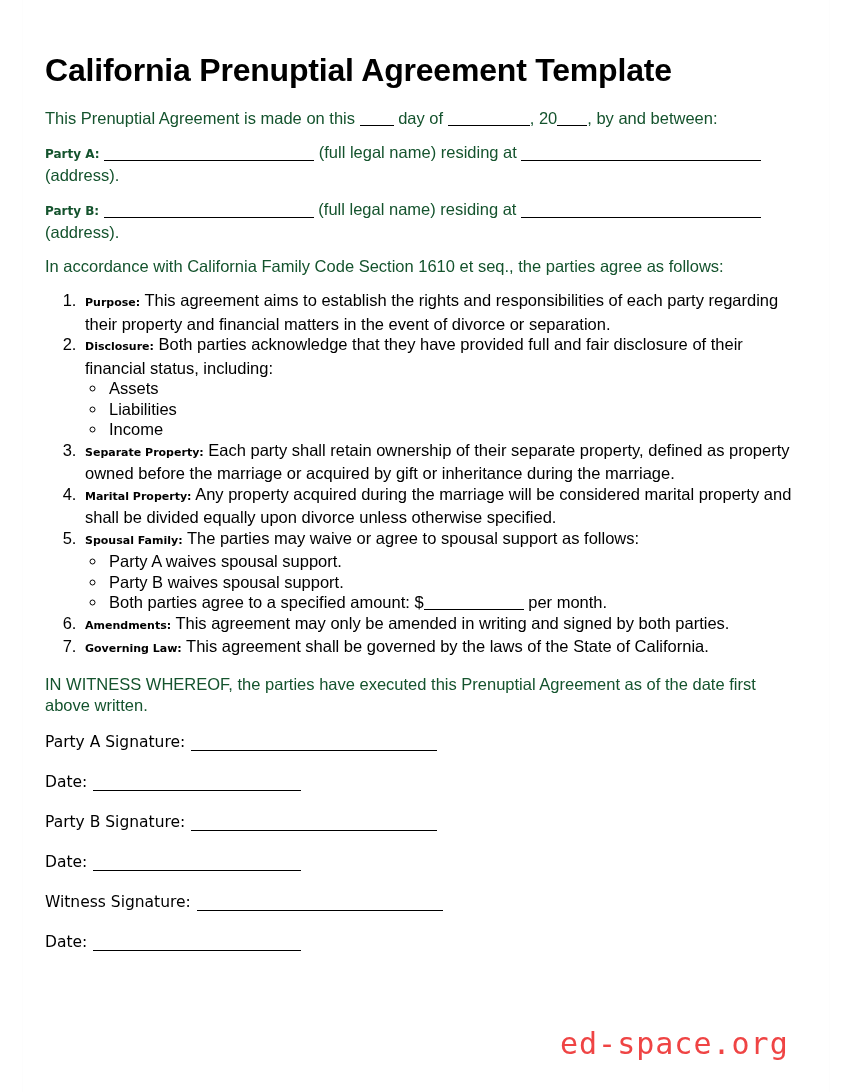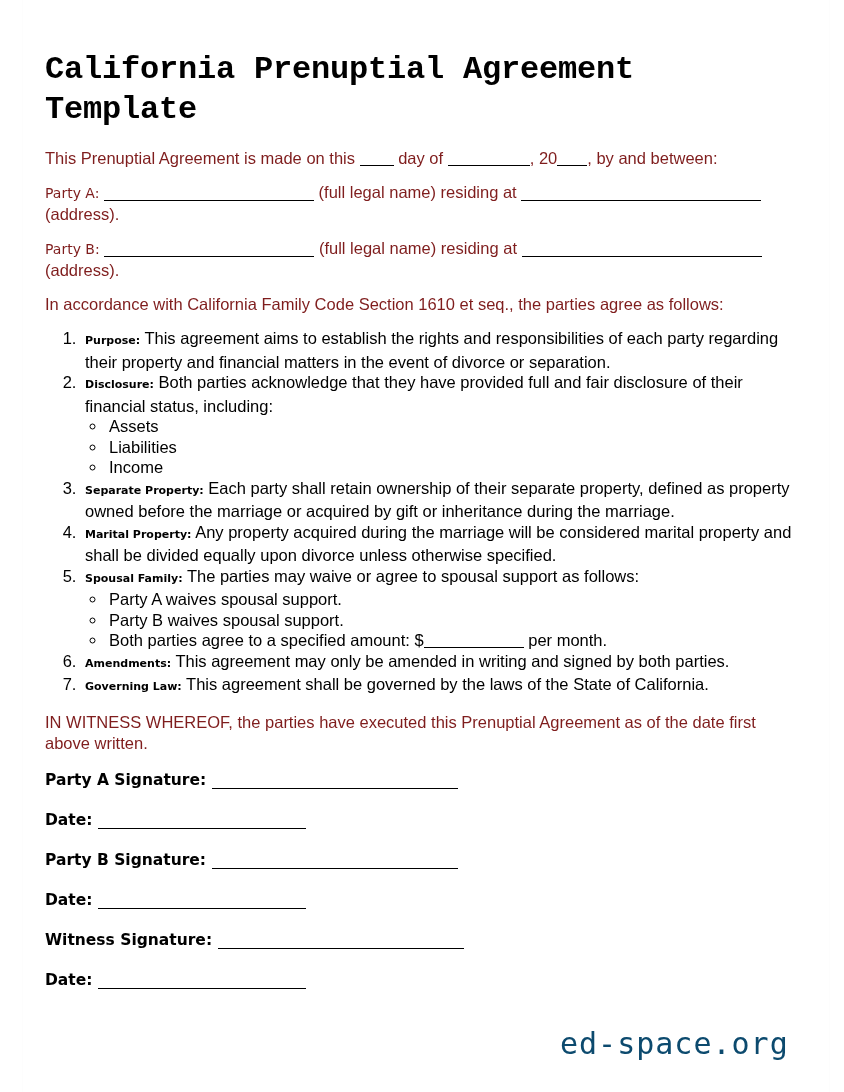--- a/index.html
+++ b/index.html
@@ -34,41 +34,41 @@
     background: #fdfdfd;
   }
   .content {
     position: absolute;
     left: 45px;
     top: 50px;
     width: 750px;
   }
 
   .doc-title {
-    font-family: Liberation Mono, monospace;
+    font-family: Liberation Sans, sans-serif;
     font-weight: bold;
     font-size: 32px;
     line-height: 40px;
     letter-spacing: -0.2px;
     margin: 0 0 18px 0;
     width: 640px;
     color: #000;
   }
 
   .para {
     font-size: 16.5px;
     line-height: 21px;
     margin: 0 0 13px 0;
-    color: #7f1d1d;
+    color: #14532d;
   }
 
   .blk-label {
     font-family: "DejaVu Sans", sans-serif;
-    font-weight: normal;
-    font-size: 14px;
+    font-weight: bold;
+    font-size: 12px;
   }
 
   .ul-fill {
     display: inline-block;
     border-bottom: 1.6px solid #000;
     vertical-align: -3px;
   }
   .ul-w-name   { width: 210px; }
   .ul-w-addr   { width: 240px; }
   .ul-w-day    { width: 34px;  vertical-align: -2px; }
@@ -98,36 +98,36 @@
     margin: 0;
     padding-left: 22px;
     font-size: 16.5px;
     line-height: 20.5px;
   }
   ul.sub-list > li { padding-left: 2px; }
 
   .sig-block { margin-top: 16px; }
   .sig-row {
     font-family: "DejaVu Sans", sans-serif;
-    font-weight: bold;
+    font-weight: normal;
     font-size: 15.5px;
     line-height: 20px;
     margin-bottom: 20px;
     white-space: nowrap;
   }
   .sig-row .sig-gap { display: inline-block; width: 6px; }
 
   .watermark {
     position: absolute;
     left: 560px;
     top: 1026px;
     font-family: "DejaVu Sans Mono", monospace;
     font-size: 30px;
     letter-spacing: 1px;
-    color: #0c4a6e;
+    color: #ef4444;
     white-space: nowrap;
   }
 </style>
 </head>
 <body>
 
 <div class="page">
 
   <div class="page-border-left"></div>
   <div class="page-border-right"></div>

